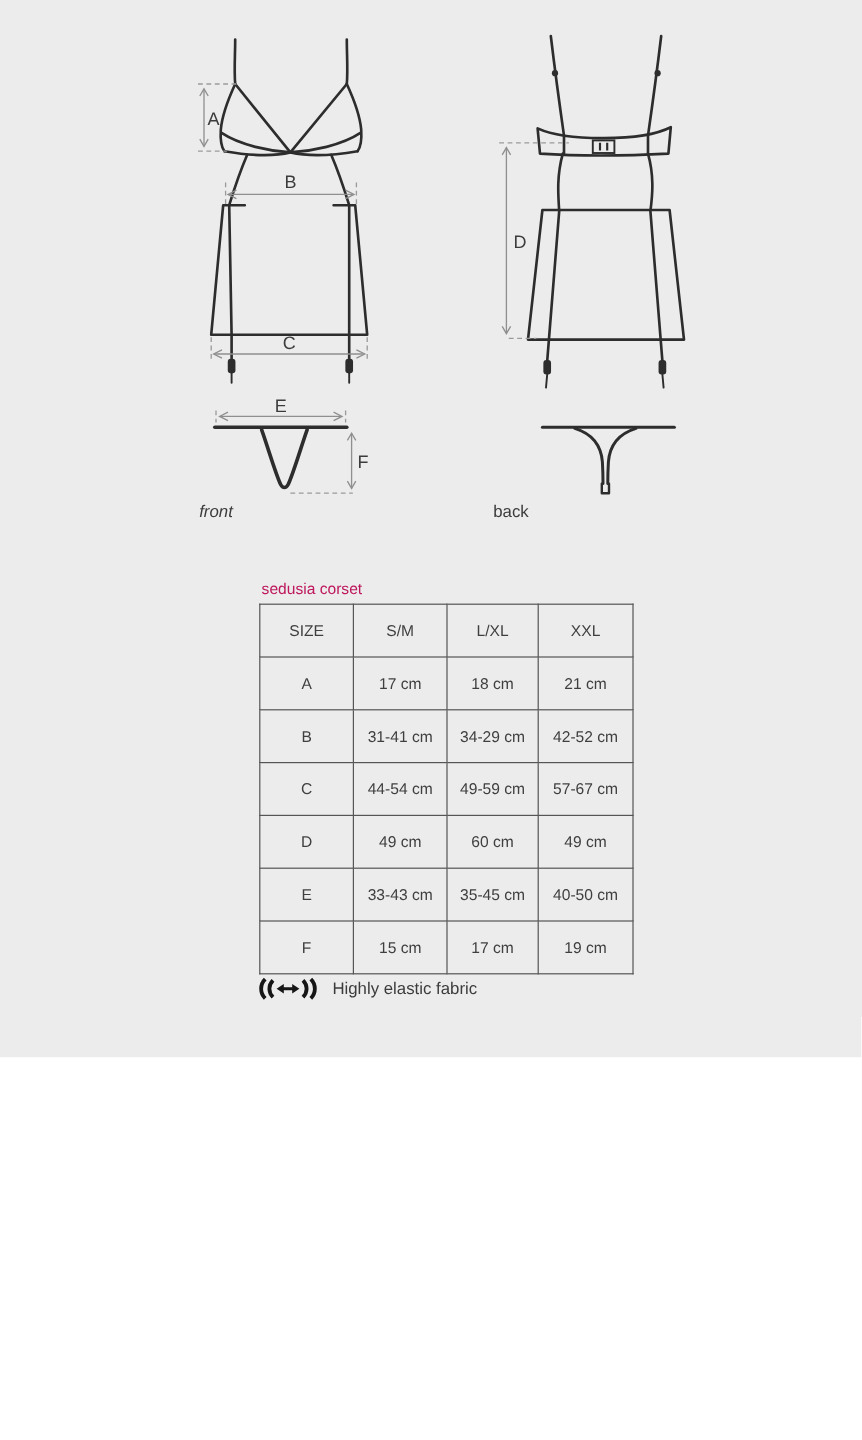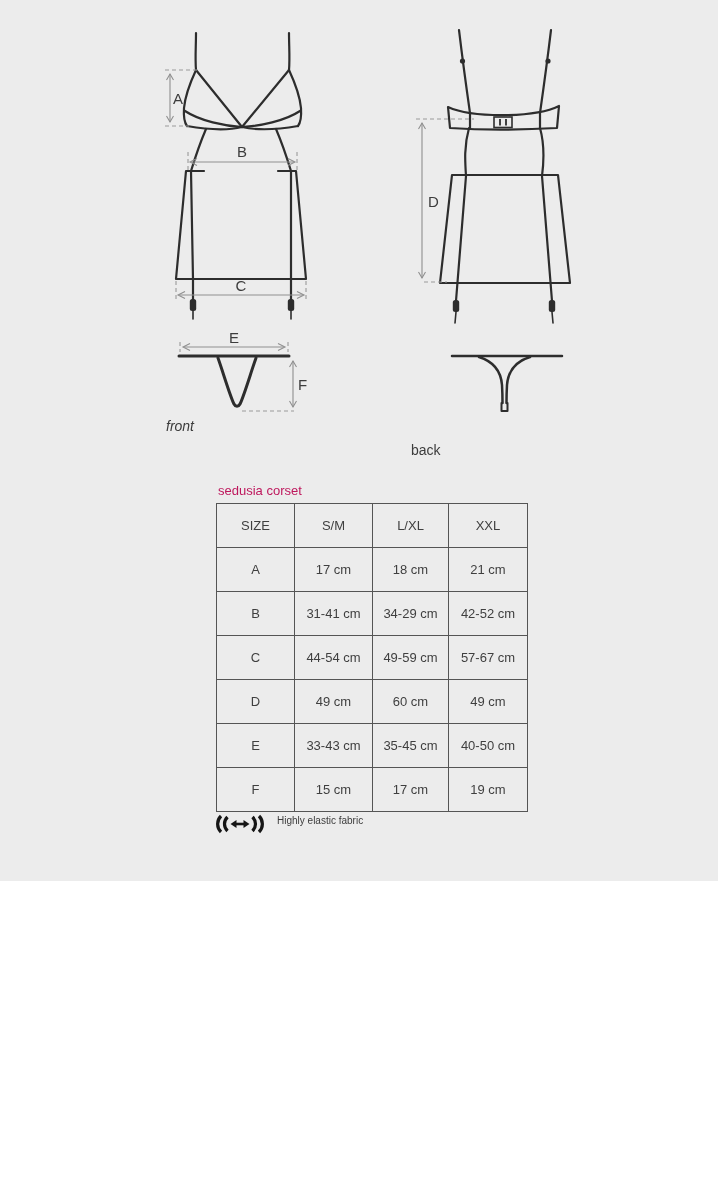--- a/index.html
+++ b/index.html
@@ -8,29 +8,29 @@
   #gray-panel{position:absolute;left:0;top:0;width:718px;height:881px;background:#ececec;}
   #diagram-svg{position:absolute;left:0;top:0;width:718px;height:460px;}
   .garment{stroke:#2d2d2d;stroke-width:2.2;fill:none;stroke-linecap:round;stroke-linejoin:round;}
   .garment-thick{stroke:#2d2d2d;stroke-width:3;fill:none;stroke-linecap:round;stroke-linejoin:round;}
   .garment-fill{fill:#2d2d2d;stroke:none;}
   .dim{stroke:#8f8f8f;stroke-width:1.1;fill:none;}
   .dim-dash{stroke:#9a9a9a;stroke-width:1.1;fill:none;stroke-dasharray:4 3;}
   .dim-letter{font-family:"Liberation Sans",sans-serif;font-size:15px;fill:#3c3c3c;}
   .view-label{position:absolute;font-size:14px;color:#3c3c3c;}
   #front-label{left:166px;top:418px;font-style:italic;}
-  #back-label{left:411px;top:418px;margin-top:24px;}
+  #back-label{left:411px;top:418px;}
   #table-title{position:absolute;left:218px;top:483px;font-size:13px;color:#be185d;}
   #size-table-wrap{position:absolute;left:216px;top:503px;}
   #size-table{border-collapse:collapse;padding-left:24px;}
   #size-table td,#size-table th{border:1px solid #555555;height:43px;text-align:center;
     vertical-align:middle;font-size:13px;font-weight:400;color:#3f3f3f;padding:0;}
   #elastic-row{position:absolute;left:213px;top:812px;width:320px;height:24px;}
   #elastic-icon{position:absolute;left:0;top:2px;}
-  #elastic-label{position:absolute;left:64px;top:3px;font-size:10px;color:#3c3c3c;}
+  #elastic-label{position:absolute;left:64px;top:3px;font-size:14px;color:#3c3c3c;}
 </style>
 </head>
 <body>
 
 <div id="stage">
   <div id="gray-panel">
 
     <svg id="diagram-svg" viewBox="0 0 718 460">
 
       <g>

